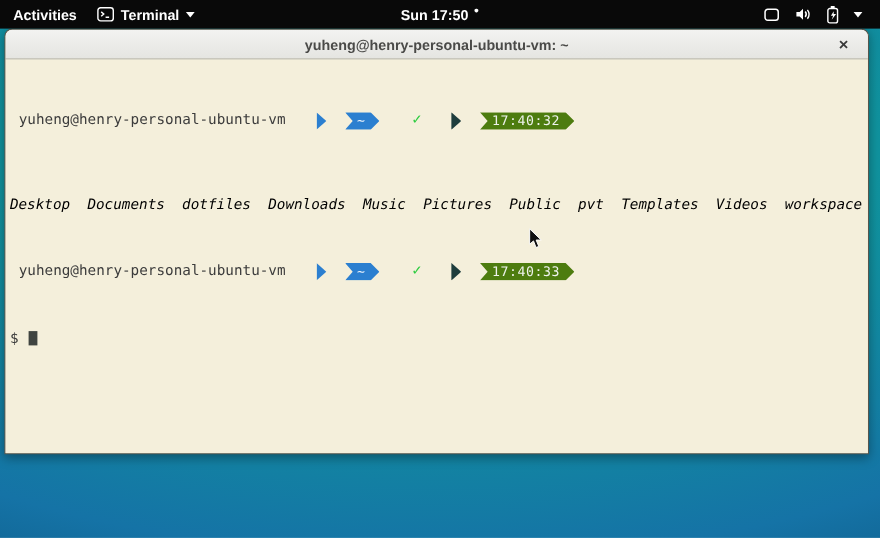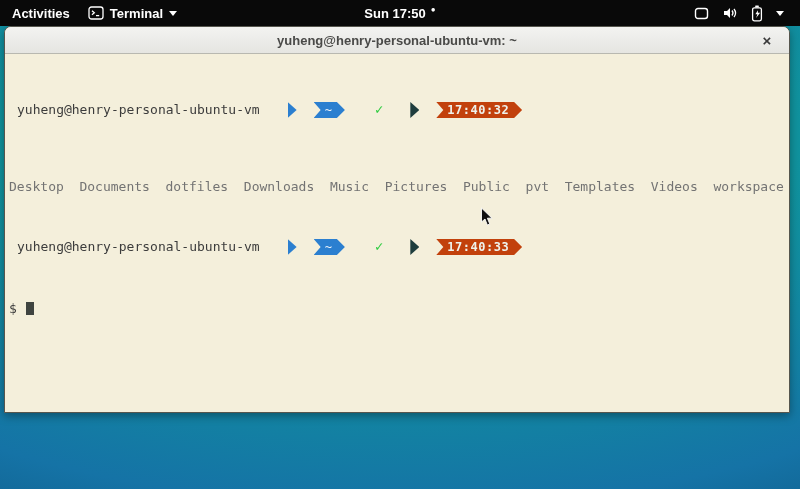--- a/index.html
+++ b/index.html
@@ -39,25 +39,25 @@
   .trow { display:flex; height:17px;gap:21px; }
   .puser { padding-left:8px; color:#3c3c3c; }
   .pl-chevron { width:9px; height:16px; display:inline-block; margin-left:7px;
     clip-path:polygon(0 0, 100% 50%, 0 100%); }
   .pl-chevron.blue { background:#2b7fd0; }
   .pl-chevron.dark { background:#1e3d3d; margin-left:6px; }
   .pl-ribbon { height:16px; display:inline-flex; align-items:center; padding:0 13px 0 11px;
     clip-path:polygon(0 0, calc(100% - 8px) 0, 100% 50%, calc(100% - 8px) 100%, 0 100%, 7px 50%);
     margin-left:-4px; font-size:12px; }
   .pl-ribbon.blue { background:#2b7fd0; color:#eaf2fb; }
-  .pl-ribbon.dark { background:#c2410c; color:#eef2ec; font-weight:bold; letter-spacing:0.5px; }
+  .pl-ribbon.dark { background:#4d7c0f; color:#eef2ec; font-weight:normal; letter-spacing:0.5px; }
   .pcheck { color:#2ecc40; font-weight:bold; margin-left:9px; font-size:14px; }
   .cmdline { height:15px; }
   .cmd { color:#96982d; }
-  .dirs { color:#737373; height:15px; }
+  .dirs { color:#000000; height:15px;font-style:italic; }
   .cursor-block { display:inline-block; width:8px; height:13px; background:#3f4440; vertical-align:middle; margin-left:1px; position:relative; top:-1px; }
 
   
   .mouse { position:absolute; left:480px; top:207px; z-index:40; pointer-events:none; }
 </style>
 </head>
 <body>
 
 <div class="screen">
 

